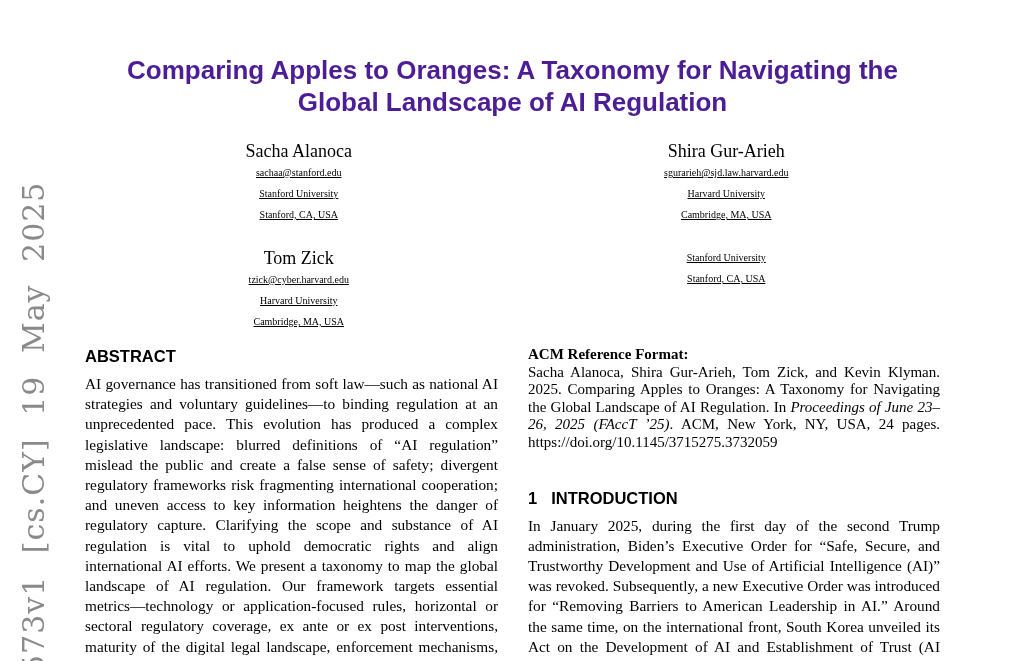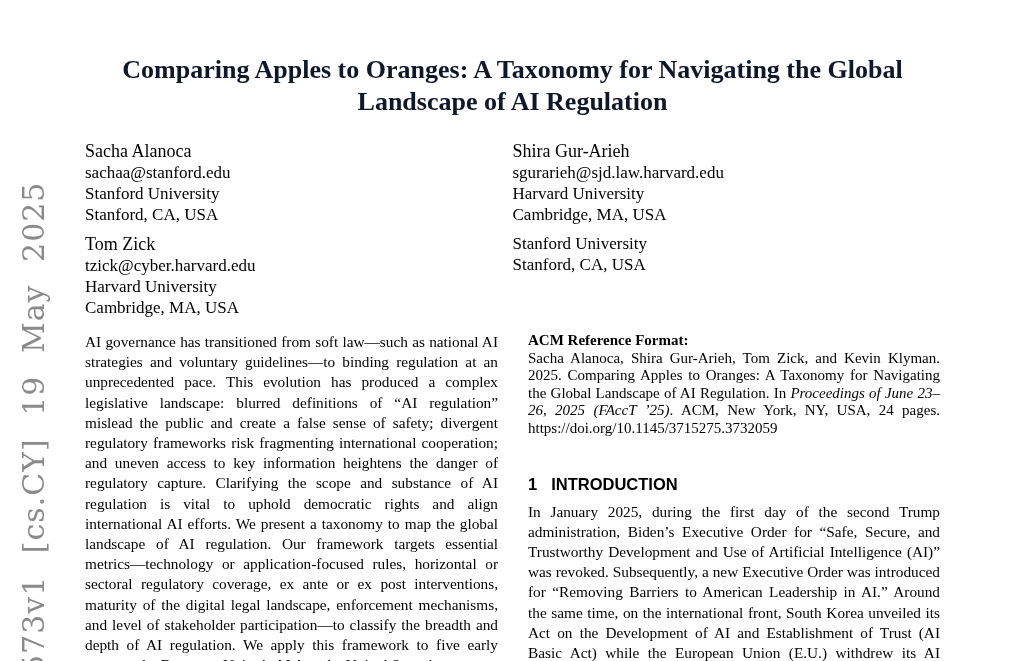--- a/index.html
+++ b/index.html
@@ -34,39 +34,41 @@
     letter-spacing: 1px;
     word-spacing: 12px;
   }
   .content {
     position: relative;
     margin: 0 84px 0 85px; 
   }
   .paper-title {
     margin: 54px 30px 0 30px;
     text-align: center;
-    font-family: Liberation Serif, serif;
+    font-family: Liberation Sans, sans-serif;
     font-weight: 700;
     font-size: 26px;
     line-height: 32px;
-    color: #0f172a;
+    color: #4c1d95;
   }
   .authors-grid {
     margin-top: 22px;
     display: grid;
     grid-template-columns: 1fr 1fr;
-    row-gap: 8px;
+    row-gap: 22px;
+    text-align: center;
   }
   .author-name {
     font-size: 18px;
     line-height: 22px;
   }
   .author-line {
-    font-size: 17px;
+    font-size: 10px;
     line-height: 21px;
+    text-decoration: underline;
   }
   .columns {
     margin-top: 14px;
     display: flex;
     gap: 30px;
   }
   .col-left  { width: 413px; }
   .col-right { width: 412px; }
   .section-heading {
     margin: 0 0 8px 0;
@@ -132,20 +134,21 @@
       <div class="author-block">
         <div class="author-line">Stanford University</div>
         <div class="author-line">Stanford, CA, USA</div>
       </div>
 
     </div>
 
     <div class="columns">
 
       <div class="col-left">
+        <h2 class="section-heading">ABSTRACT</h2>
         <p class="body-text">AI governance has transitioned from soft law—such as national AI strategies and voluntary guidelines—to binding regulation at an unprecedented pace. This evolution has produced a complex legislative landscape: blurred definitions of “AI regulation” mislead the public and create a false sense of safety; divergent regulatory frameworks risk fragmenting international cooperation; and uneven access to key information heightens the danger of regulatory capture. Clarifying the scope and substance of AI regulation is vital to uphold democratic rights and align international AI efforts. We present a taxonomy to map the global landscape of AI regulation. Our framework targets essential metrics—technology or application-focused rules, horizontal or sectoral regulatory coverage, ex ante or ex post interventions, maturity of the digital legal landscape, enforcement mechanisms, and level of stakeholder participation—to classify the breadth and depth of AI regulation. We apply this framework to five early movers: the European Union’s AI Act, the United States’</p>
       </div>
 
       <div class="col-right">
 
         <div class="acm-ref">
           <span class="acm-ref-label">ACM Reference Format:</span><span>Sacha Alanoca, Shira Gur-Arieh, Tom Zick, and Kevin Klyman. 2025. Comparing Apples to Oranges: A Taxonomy for Navigating the Global Landscape of AI Regulation. In </span><span class="italic">Proceedings of June 23–26, 2025 (FAccT ’25)</span><span>. ACM, New York, NY, USA, 24 pages. </span><span>https://doi.org/10.1145/3715275.3732059</span>
         </div>
 
         <h2 class="section-heading intro-heading">

